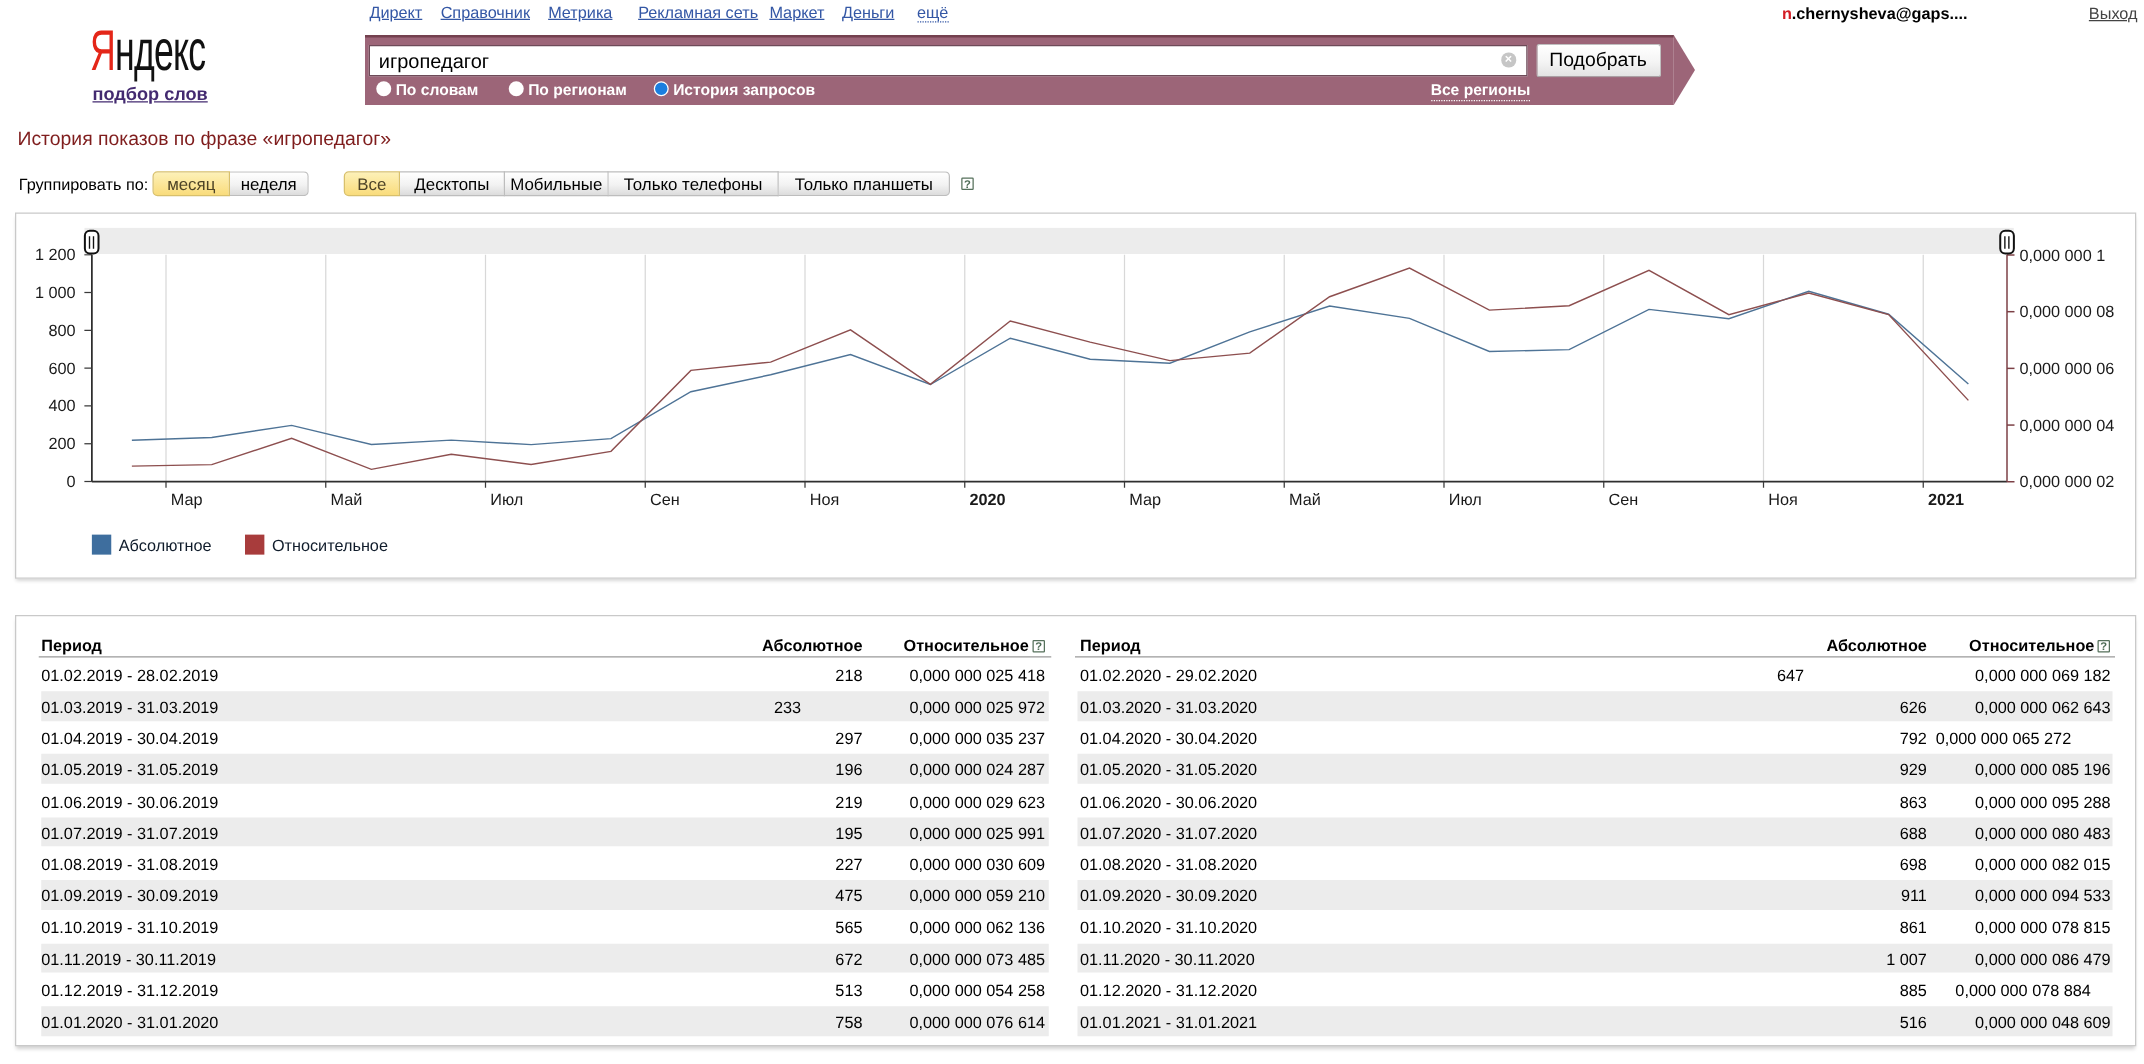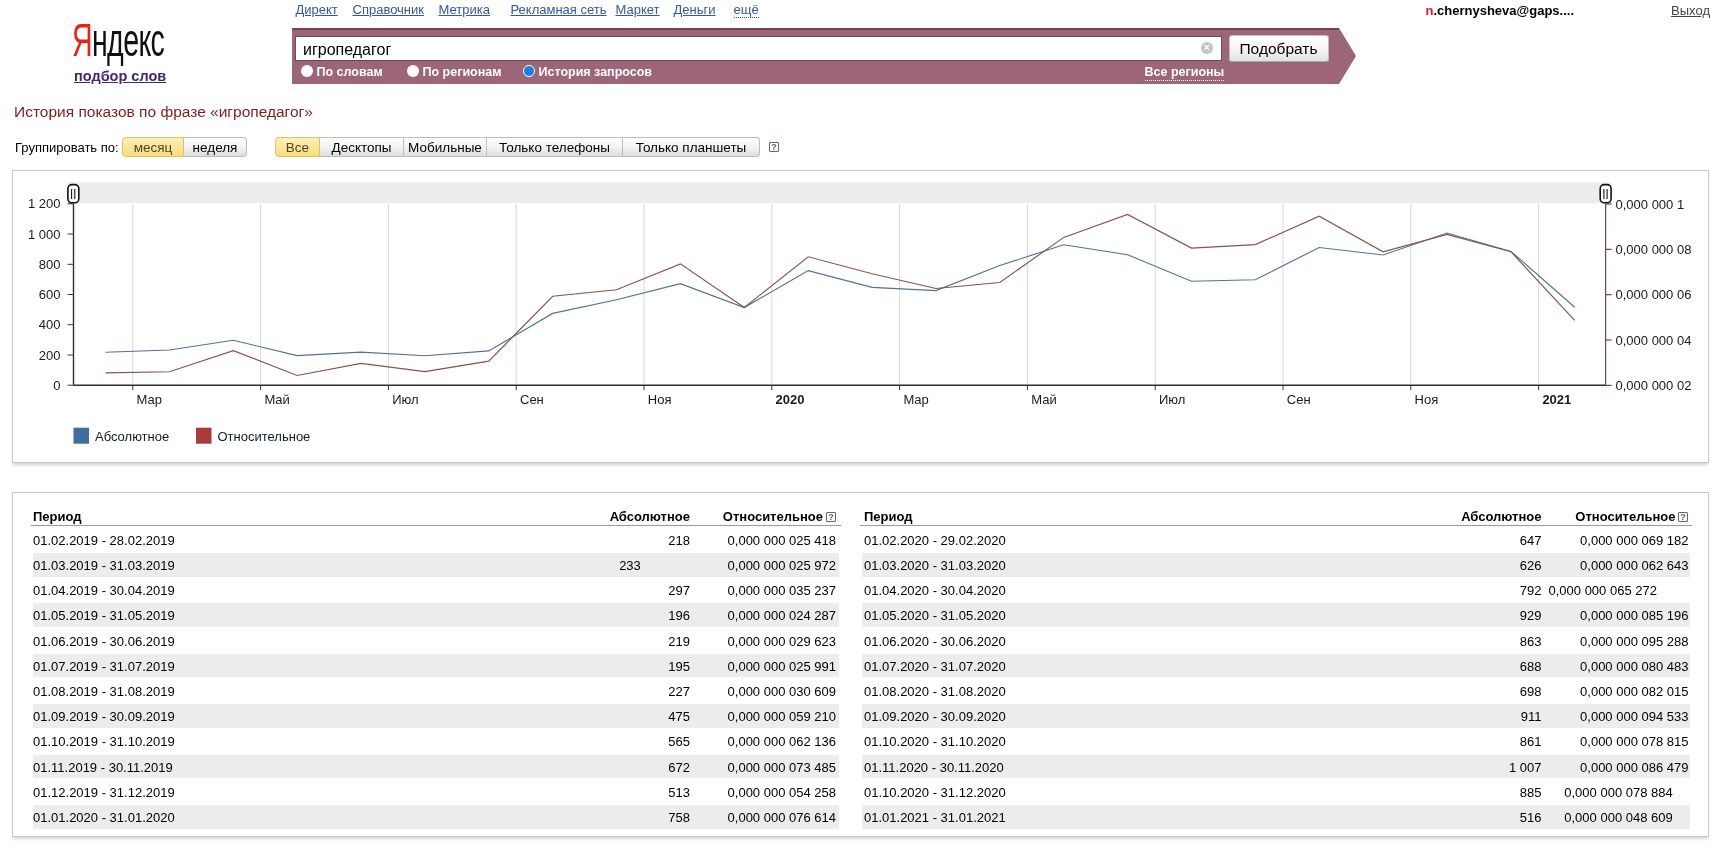--- a/index.html
+++ b/index.html
@@ -211,21 +211,21 @@
 <div class="abs" style="left:33px;top:805.0px;width:806px;height:23.7px;background:#ececec"></div>
 <div class="abs" style="left:33px;top:809.9px;font-size:13px">01.01.2020 - 31.01.2020</div>
 <div class="abs" style="left:570px;top:809.9px;width:120px;text-align:right;font-size:13px">758</div>
 <div class="abs" style="left:696px;top:809.9px;width:140px;text-align:right;font-size:13px">0,000 000 076 614</div>
 <div class="abs" style="left:864px;top:509px;font-size:13px;font-weight:bold">Период</div>
 <div class="abs" style="left:1421.5px;top:509px;width:120px;text-align:right;font-size:13px;font-weight:bold">Абсолютное</div>
 <div class="abs" style="left:1555.5px;top:509px;width:120px;text-align:right;font-size:13px;font-weight:bold">Относительное</div>
 <div class="qicon" style="left:1678px;top:512px">?</div>
 <div class="abs" style="left:859.5px;top:525px;width:832px;height:1px;background:#9a9a9a"></div>
 <div class="abs" style="left:864px;top:532.7px;font-size:13px">01.02.2020 - 29.02.2020</div>
-<div class="abs" style="left:1421.5px;top:532.7px;width:120px;text-align:right;font-size:13px">647</div>
+<div class="abs" style="left:1421.5px;top:532.7px;width:120px;text-align:left;font-size:13px">647</div>
 <div class="abs" style="left:1548.5px;top:532.7px;width:140px;text-align:right;font-size:13px">0,000 000 069 182</div>
 <div class="abs" style="left:861.5px;top:553.0px;width:828px;height:23.7px;background:#ececec"></div>
 <div class="abs" style="left:864px;top:557.9px;font-size:13px">01.03.2020 - 31.03.2020</div>
 <div class="abs" style="left:1421.5px;top:557.9px;width:120px;text-align:right;font-size:13px">626</div>
 <div class="abs" style="left:1548.5px;top:557.9px;width:140px;text-align:right;font-size:13px">0,000 000 062 643</div>
 <div class="abs" style="left:864px;top:583.1px;font-size:13px">01.04.2020 - 30.04.2020</div>
 <div class="abs" style="left:1421.5px;top:583.1px;width:120px;text-align:right;font-size:13px">792</div>
 <div class="abs" style="left:1548.5px;top:583.1px;width:140px;font-size:13px">0,000 000 065 272</div>
 <div class="abs" style="left:861.5px;top:603.4px;width:828px;height:23.7px;background:#ececec"></div>
 <div class="abs" style="left:864px;top:608.3px;font-size:13px">01.05.2020 - 31.05.2020</div>
@@ -245,19 +245,19 @@
 <div class="abs" style="left:864px;top:709.1px;font-size:13px">01.09.2020 - 30.09.2020</div>
 <div class="abs" style="left:1421.5px;top:709.1px;width:120px;text-align:right;font-size:13px">911</div>
 <div class="abs" style="left:1548.5px;top:709.1px;width:140px;text-align:right;font-size:13px">0,000 000 094 533</div>
 <div class="abs" style="left:864px;top:734.3px;font-size:13px">01.10.2020 - 31.10.2020</div>
 <div class="abs" style="left:1421.5px;top:734.3px;width:120px;text-align:right;font-size:13px">861</div>
 <div class="abs" style="left:1548.5px;top:734.3px;width:140px;text-align:right;font-size:13px">0,000 000 078 815</div>
 <div class="abs" style="left:861.5px;top:754.6px;width:828px;height:23.7px;background:#ececec"></div>
 <div class="abs" style="left:864px;top:759.5px;font-size:13px">01.11.2020 - 30.11.2020</div>
 <div class="abs" style="left:1421.5px;top:759.5px;width:120px;text-align:right;font-size:13px">1 007</div>
 <div class="abs" style="left:1548.5px;top:759.5px;width:140px;text-align:right;font-size:13px">0,000 000 086 479</div>
-<div class="abs" style="left:864px;top:784.7px;font-size:13px">01.10.2020 - 31.12.2020</div>
+<div class="abs" style="left:864px;top:784.7px;font-size:13px">01.12.2020 - 31.12.2020</div>
 <div class="abs" style="left:1421.5px;top:784.7px;width:120px;text-align:right;font-size:13px">885</div>
 <div class="abs" style="left:1548.5px;top:784.7px;width:140px;text-align:center;font-size:13px">0,000 000 078 884</div>
 <div class="abs" style="left:861.5px;top:805.0px;width:828px;height:23.7px;background:#ececec"></div>
 <div class="abs" style="left:864px;top:809.9px;font-size:13px">01.01.2021 - 31.01.2021</div>
 <div class="abs" style="left:1421.5px;top:809.9px;width:120px;text-align:right;font-size:13px">516</div>
-<div class="abs" style="left:1548.5px;top:809.9px;width:140px;text-align:center;font-size:13px">0,000 000 048 609</div>
+<div class="abs" style="left:1548.5px;top:809.9px;width:140px;text-align:right;font-size:13px">0,000 000 048 609</div>
 
 </body></html>

